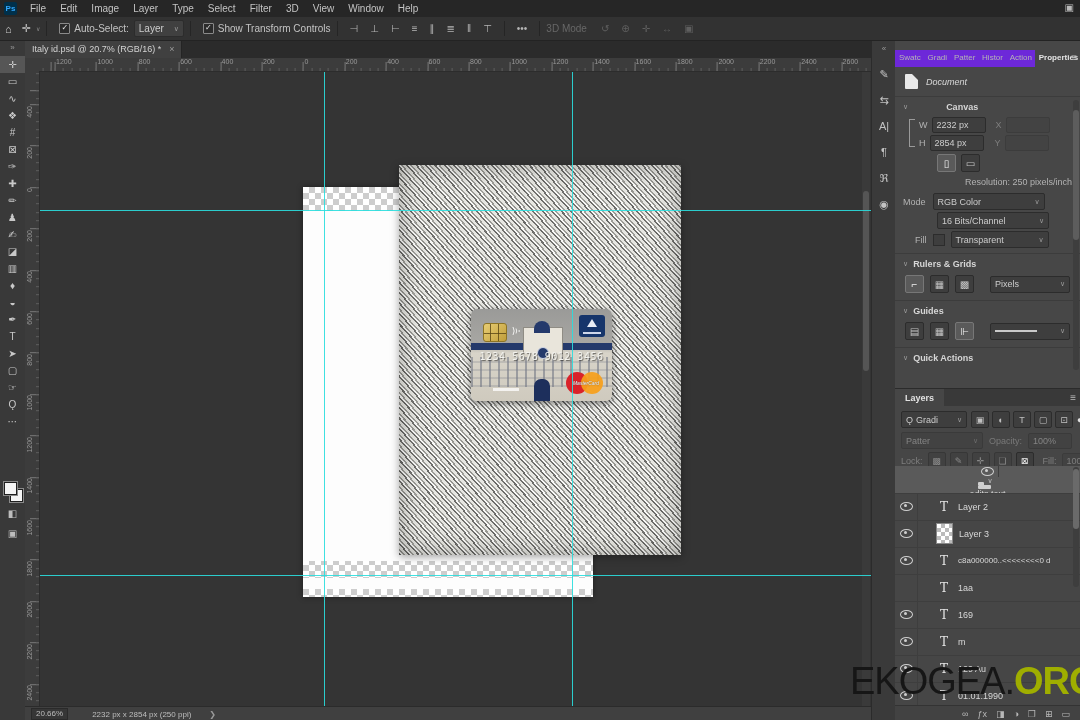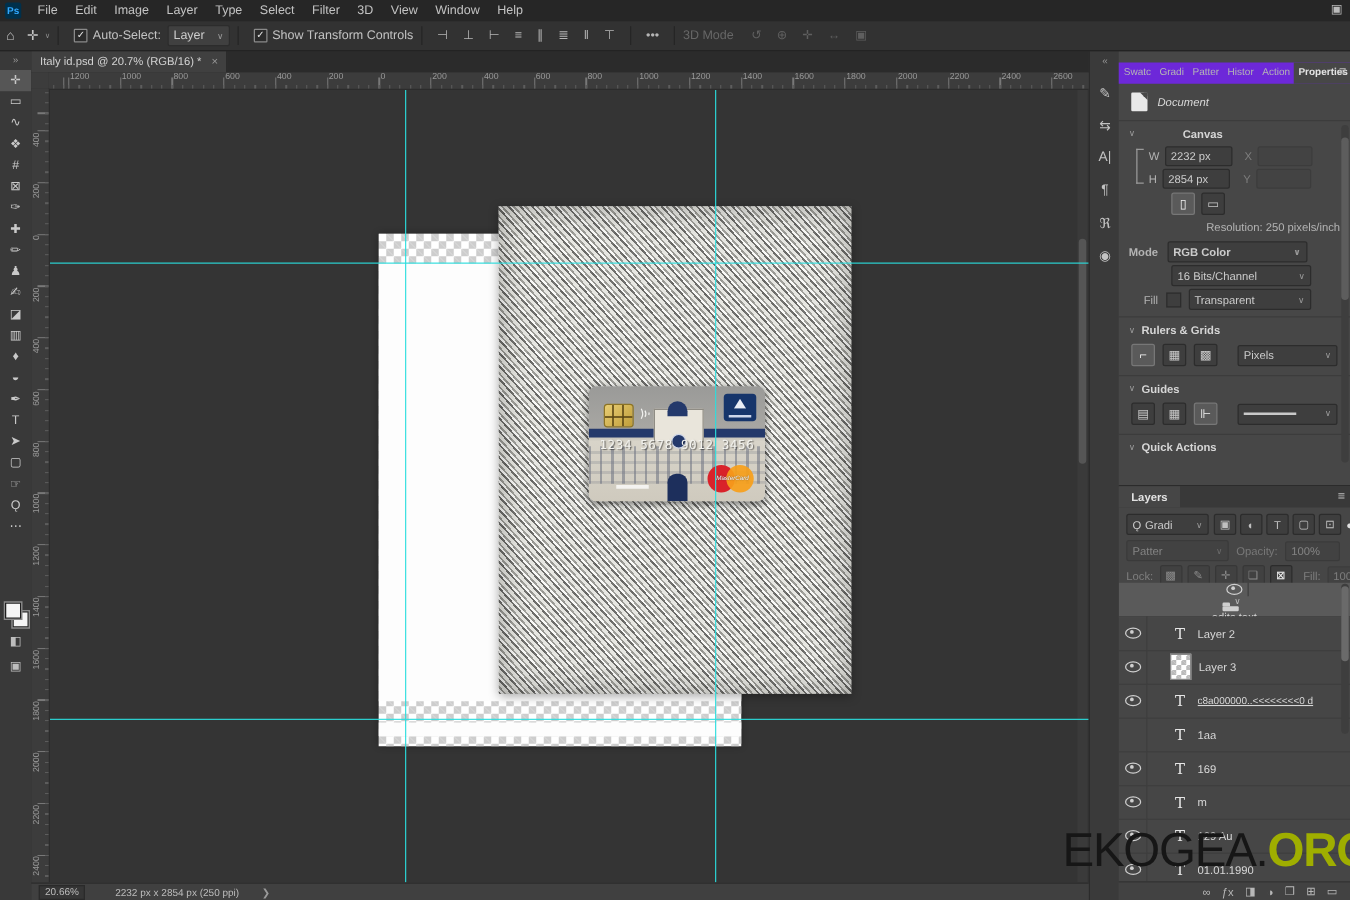--- a/index.html
+++ b/index.html
@@ -400,21 +400,21 @@
       <span class="fld dis" style="width:34px;"></span>
     </div>
 
     <div class="abs" style="left:42px;top:114px;display:flex;gap:5px;">
       <span class="pbtn pressed">▯</span>
       <span class="pbtn">▭</span>
     </div>
 
     <div class="abs panel-label" style="left:42px;top:137px;margin-left:28px;">Resolution: 250 pixels/inch</div>
 
-    <div class="abs" style="left:8px;top:153px;display:flex;align-items:center;gap:7px;font-weight:bold;">
+    <div class="abs" style="left:8px;top:153px;display:flex;align-items:center;gap:7px;">
       <span class="panel-label">Mode</span>
       <span class="dd" style="width:102px;">
         <span>RGB Color</span>
         <span class="arr">∨</span>
       </span>
     </div>
     <div class="abs" style="left:42px;top:172px;">
       <span class="dd" style="width:102px;">
         <span>16 Bits/Channel</span>
         <span class="arr">∨</span>
@@ -540,21 +540,21 @@
             <div class="eye"></div>
           </div>
           <div class="pthumb"></div>
           <span class="lname">Layer 3</span>
         </div>
         <div class="lrow" style="top: 81px;">
           <div class="eyecell">
             <div class="eye"></div>
           </div>
           <span class="ticon">T</span>
-          <span class="lname" style="font-size: 8px; text-decoration: underline;">c8a000000..&lt;&lt;&lt;&lt;&lt;&lt;&lt;&lt;0 d</span>
+          <span class="lname" style="font-size: 8px;">c8a000000..&lt;&lt;&lt;&lt;&lt;&lt;&lt;&lt;0 d</span>
         </div>
         <div class="lrow" style="top: 108px;">
           <div class="eyecell"></div>
           <span class="ticon">T</span>
           <span class="lname">1aa</span>
         </div>
         <div class="lrow" style="top: 135px;">
           <div class="eyecell">
             <div class="eye"></div>
           </div>

